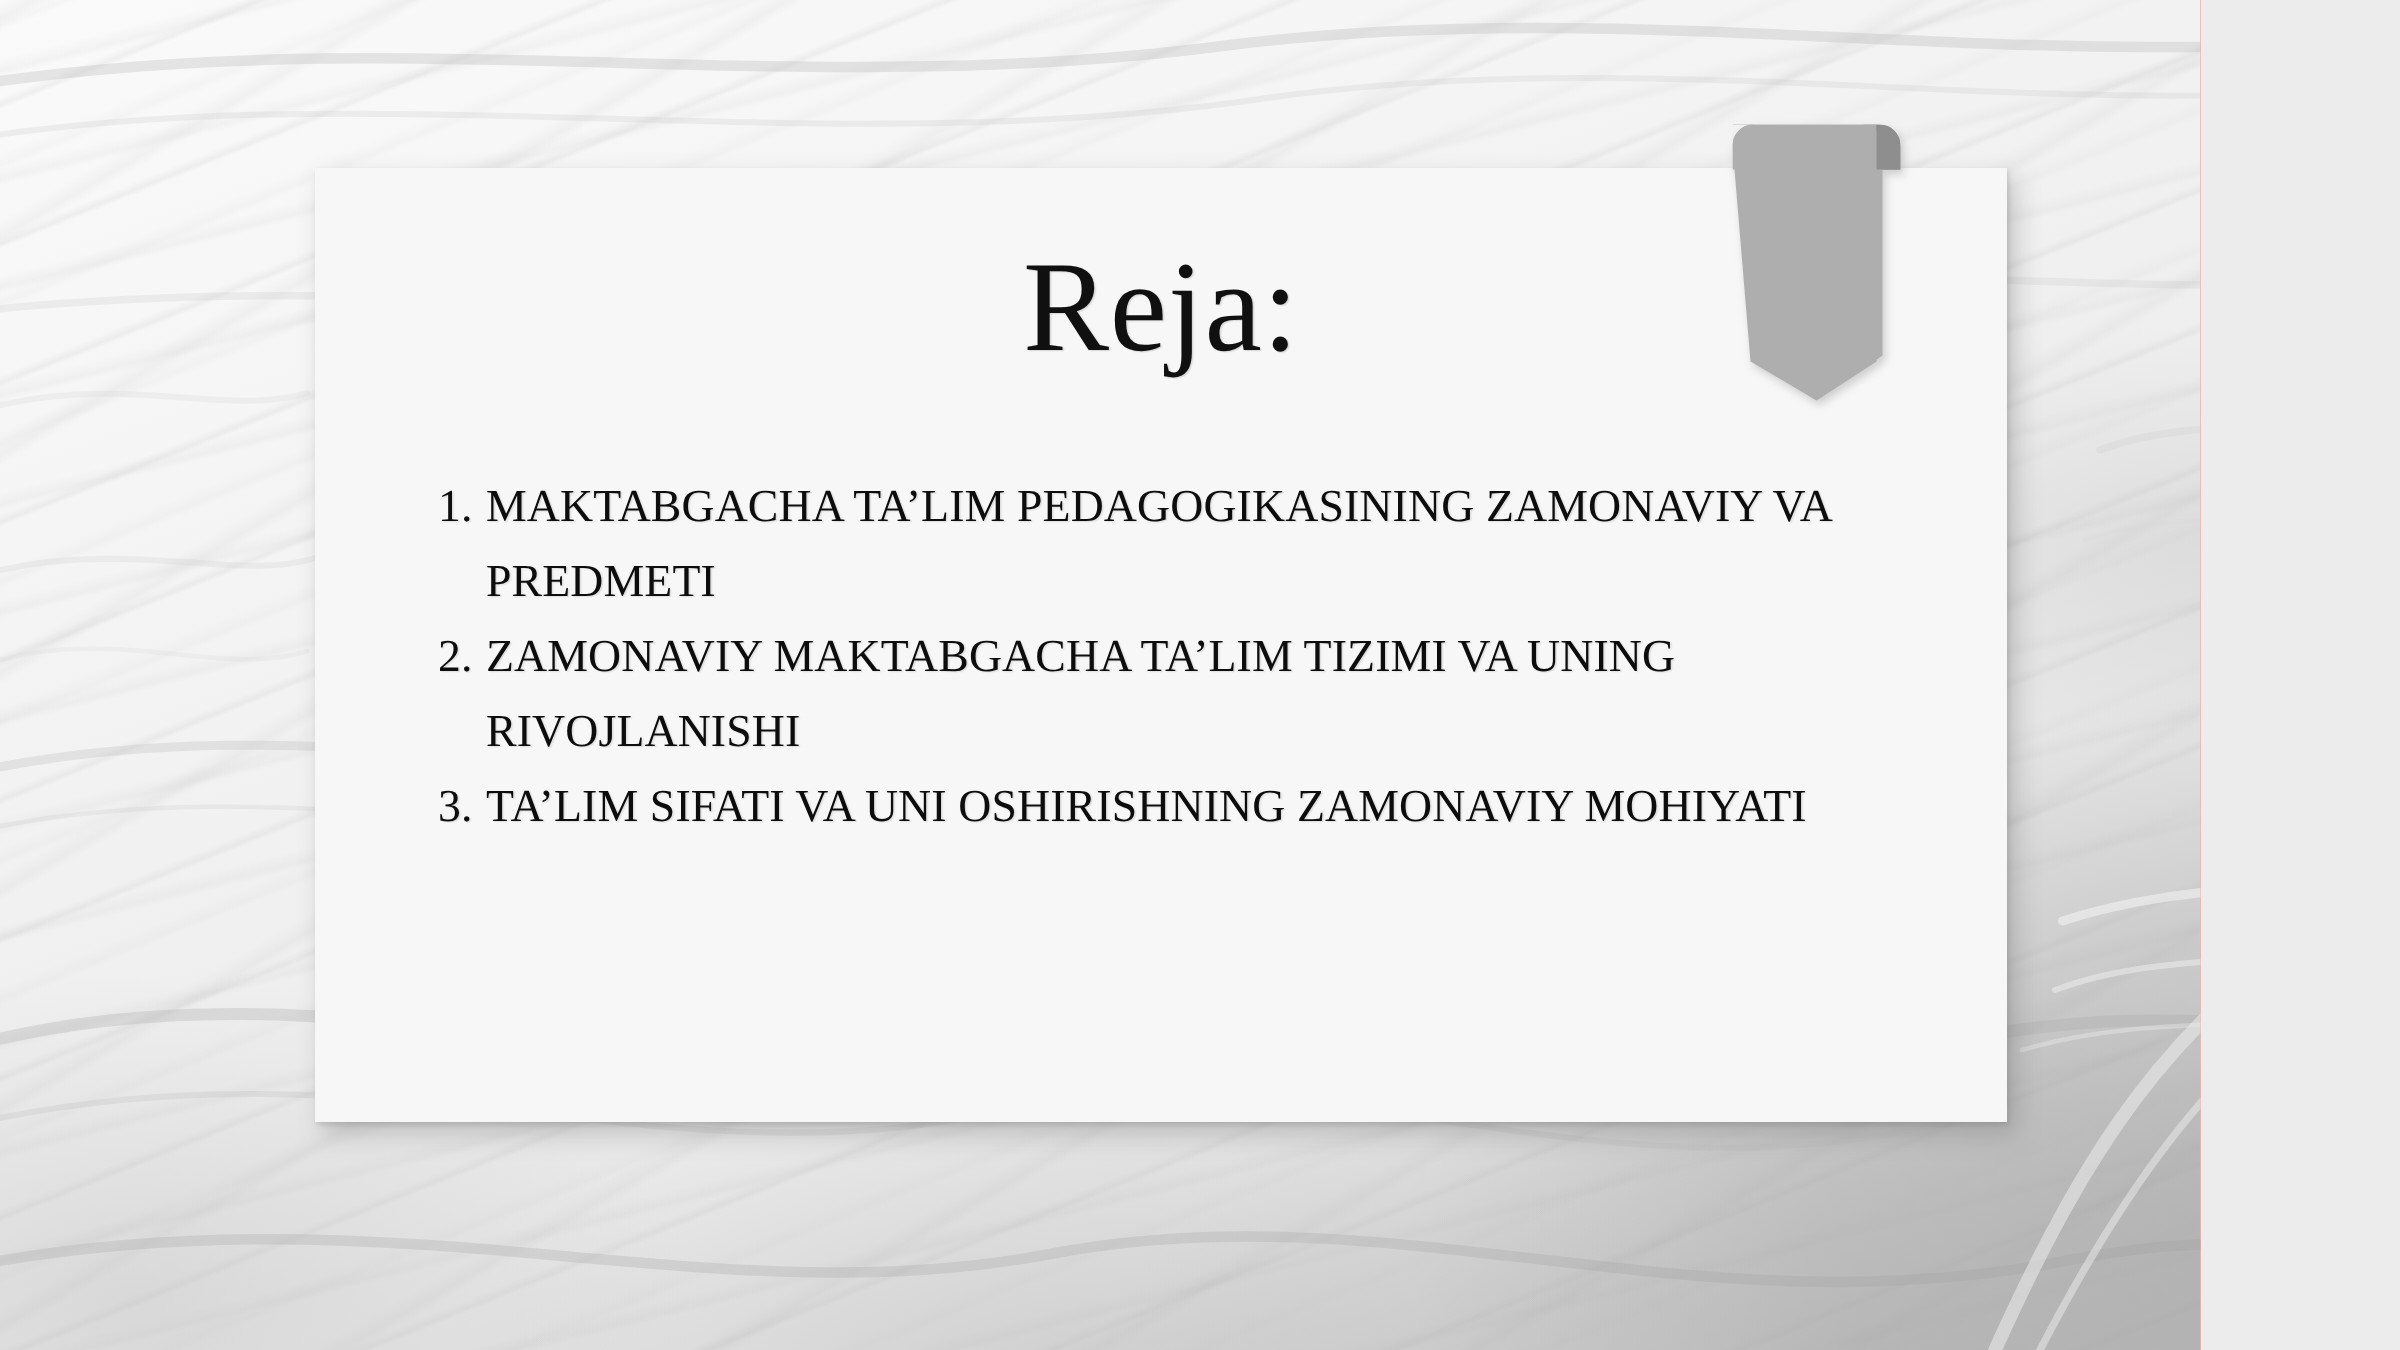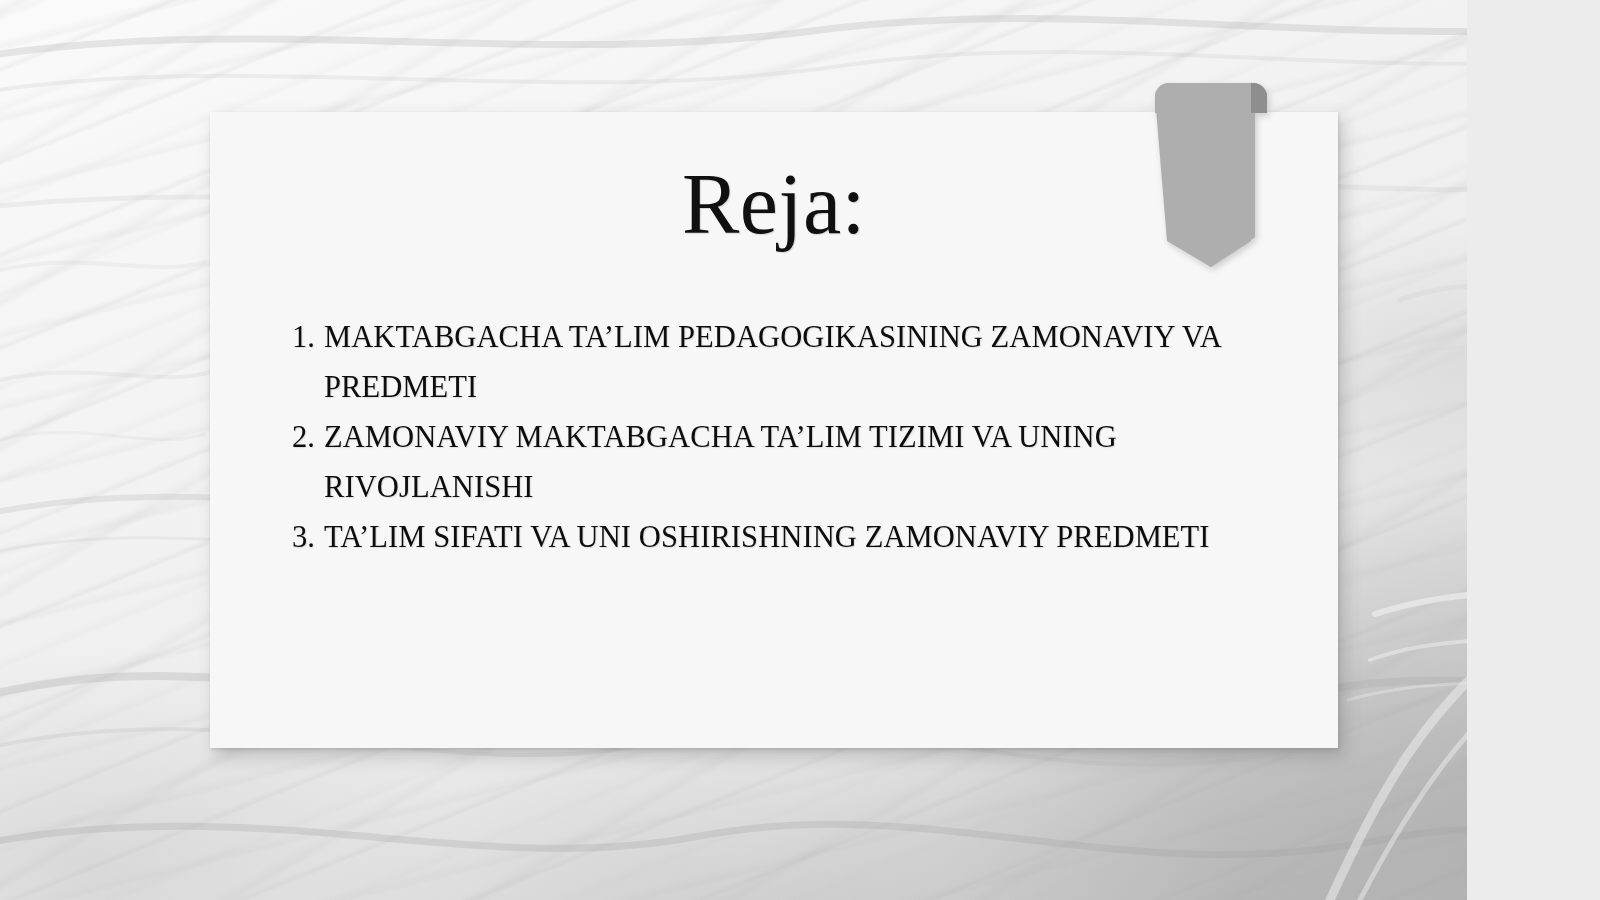--- a/index.html
+++ b/index.html
@@ -180,18 +180,18 @@
       <span class="list-text">MAKTABGACHA TA’LIM PEDAGOGIKASINING ZAMONAVIY VA PREDMETI</span>
     </div>
 
     <div class="list-item">
       <span class="list-num">2.</span>
       <span class="list-text">ZAMONAVIY MAKTABGACHA TA’LIM TIZIMI VA UNING RIVOJLANISHI</span>
     </div>
 
     <div class="list-item">
       <span class="list-num">3.</span>
-      <span class="list-text">TA’LIM SIFATI VA UNI OSHIRISHNING ZAMONAVIY PREDMETI</span>
+      <span class="list-text">TA’LIM SIFATI VA UNI OSHIRISHNING ZAMONAVIY MOHIYATI</span>
     </div>
 
   </div>
 
 </div>
 
 </body></html>

